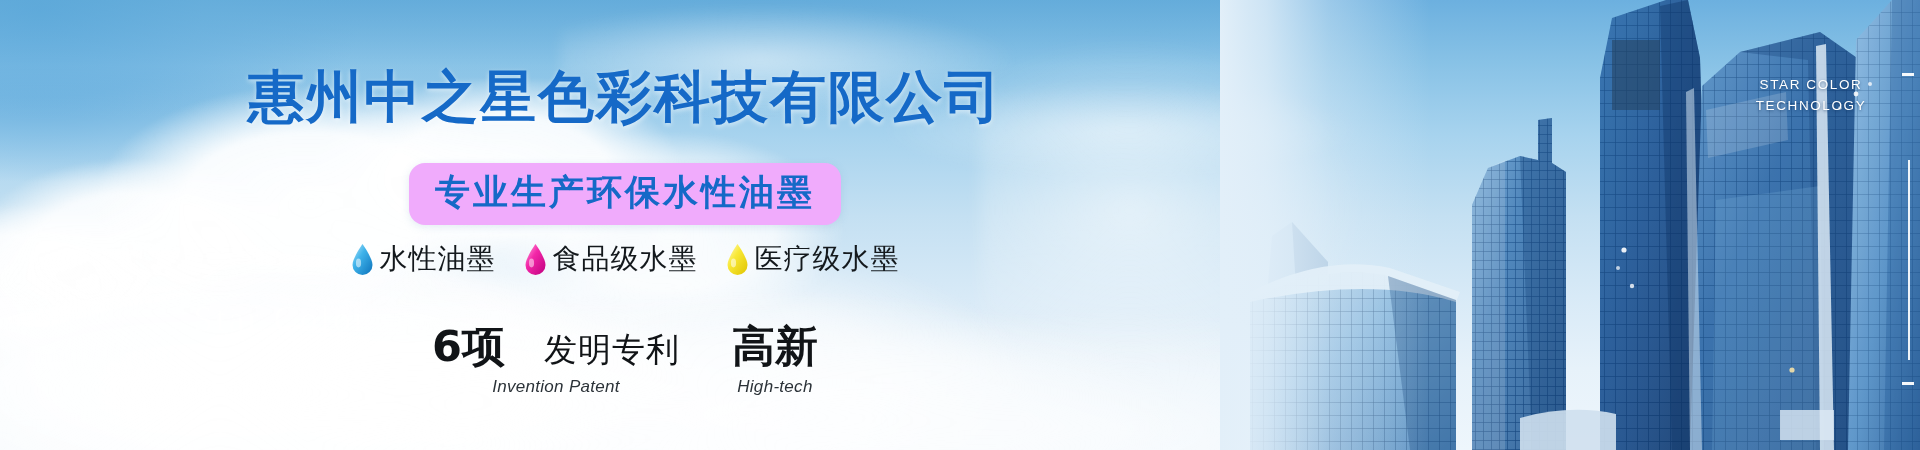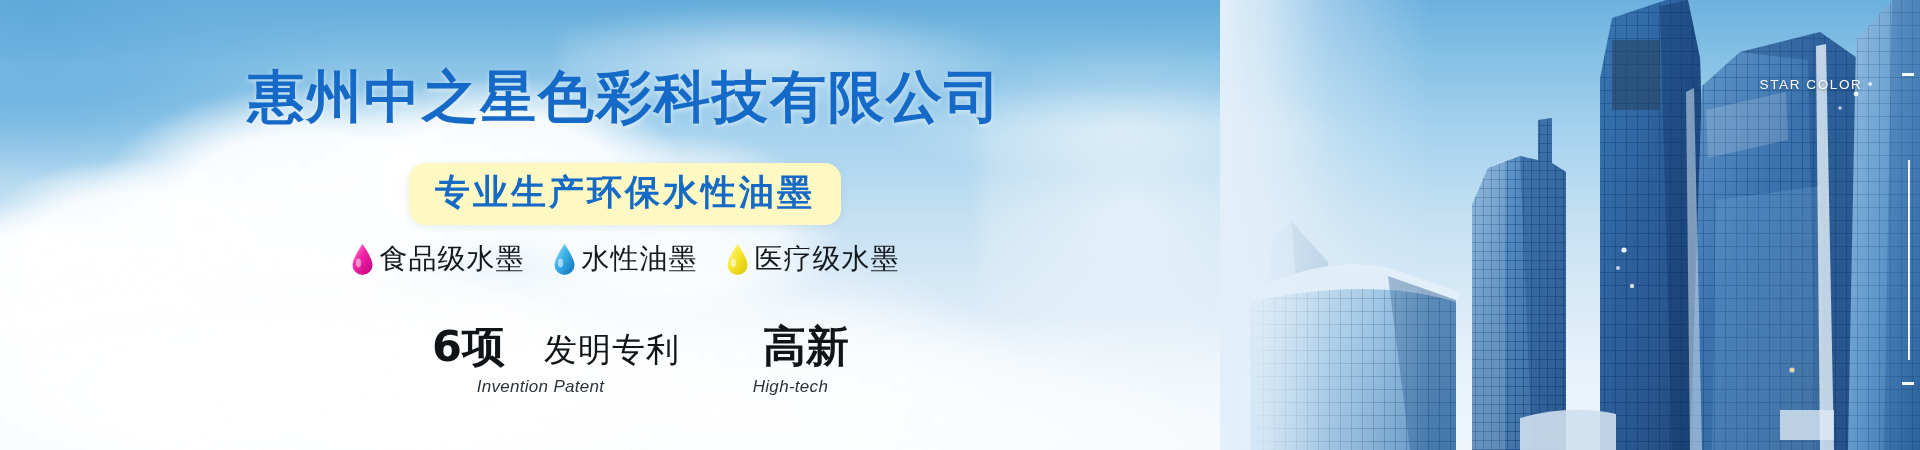--- a/index.html
+++ b/index.html
@@ -134,21 +134,21 @@
     text-shadow:0 2px 5px rgba(255,255,255,.55);
     white-space:nowrap;
   }
 
   .subtitle-wrap {
     position:absolute; top:163px; left:0; width:1250px;
     text-align:center;
   }
   .subtitle-pill {
     display:inline-block;
-    background:#fef9c3;
+    background:#f0abfc;
     border-radius:16px;
     padding:6px 26px 9px 26px;
     font-family:"DejaVu Sans", sans-serif;
     font-weight:bold;
     font-size:35px;
     letter-spacing:3px;
     color:#1569c7;
     white-space:nowrap;
     box-shadow:0 2px 8px rgba(100,150,190,.18);
   }
@@ -176,21 +176,21 @@
     gap:52px;
   }
   .badge { text-align:center; }
   .badge-cn {
     font-family:"DejaVu Sans", sans-serif;
     color:#111417;
     white-space:nowrap;
     line-height:1;
     display:flex; align-items:baseline; justify-content:center;
   }
-  .badge-strong { font-weight:bold; font-size:43px; letter-spacing:0px;margin-left:31px; }
+  .badge-strong { font-weight:bold; font-size:43px; letter-spacing:0px; }
   .badge-rest   { font-weight:normal; font-size:33px; letter-spacing:1px;margin-left:39px; }
   .badge-en {
     margin-top:9px;
     font-family:"Liberation Sans", sans-serif;
     font-size:17px;
     color:#2b3238;
     letter-spacing:.3px;
     white-space:nowrap;
     font-style:italic;
   }
@@ -305,68 +305,69 @@
       <circle cx="636" cy="94" r="2.4" fill="#ffffff" opacity="0.85"></circle>
       <circle cx="650" cy="84" r="2.0" fill="#ffffff" opacity="0.75"></circle>
       <circle cx="620" cy="108" r="1.8" fill="#ffffff" opacity="0.7"></circle>
       <circle cx="572" cy="370" r="2.6" fill="#ffe9a8" opacity="0.85"></circle>
     </svg>
     <div class="buildings-fade"></div>
 
     <div class="tower-tick-top"></div>
     <div class="tower-label">
       <div>STAR COLOR</div>
+      <div>TECHNOLOGY</div>
     </div>
     <div class="tower-accent-line"></div>
     <div class="tower-tick-bot"></div>
   </div>
 
   <div class="content">
 
     <div class="company-title">惠州中之星色彩科技有限公司</div>
 
     <div class="subtitle-wrap">
       <span class="subtitle-pill">专业生产环保水性油墨</span>
     </div>
 
     <div class="features">
+
+      <div class="feature">
+        <svg class="drop" viewBox="0 0 23 33">
+          <defs>
+              <linearGradient id="d0" x1="0" y1="0" x2="1" y2="1">
+            <stop offset="0%" stop-color="#b8e7fb"></stop>
+                <stop offset="40%" stop-color="#3fb3ea"></stop>
+            <stop offset="100%" stop-color="#0c72bb"></stop>
+              </linearGradient>
+            </defs>
+          <path d="M11.5 1 C11.5 1 1.5 15 1.5 22 A10 10 0 0 0 21.5 22 C21.5 15 11.5 1 11.5 1 Z" fill="url(#d0)"></path>
+          <ellipse cx="7.5" cy="20" rx="2.6" ry="4.4" fill="#ffffff" opacity="0.55"></ellipse>
+        </svg>
+        <span class="feature-label">水性油墨</span>
+      </div>
 
       <div class="feature">
         <svg class="drop" viewBox="0 0 23 33">
           <defs>
               <linearGradient id="d1" x1="0" y1="0" x2="1" y2="1">
             <stop offset="0%" stop-color="#ffa9e0"></stop>
                 <stop offset="40%" stop-color="#f327a8"></stop>
             <stop offset="100%" stop-color="#c0007f"></stop>
               </linearGradient>
             </defs>
           <path d="M11.5 1 C11.5 1 1.5 15 1.5 22 A10 10 0 0 0 21.5 22 C21.5 15 11.5 1 11.5 1 Z" fill="url(#d1)"></path>
           <ellipse cx="7.5" cy="20" rx="2.6" ry="4.4" fill="#ffffff" opacity="0.5"></ellipse>
         </svg>
         <span class="feature-label">食品级水墨</span>
       </div>
 
       <div class="feature">
         <svg class="drop" viewBox="0 0 23 33">
           <defs>
-              <linearGradient id="d0" x1="0" y1="0" x2="1" y2="1">
-            <stop offset="0%" stop-color="#b8e7fb"></stop>
-                <stop offset="40%" stop-color="#3fb3ea"></stop>
-            <stop offset="100%" stop-color="#0c72bb"></stop>
-              </linearGradient>
-            </defs>
-          <path d="M11.5 1 C11.5 1 1.5 15 1.5 22 A10 10 0 0 0 21.5 22 C21.5 15 11.5 1 11.5 1 Z" fill="url(#d0)"></path>
-          <ellipse cx="7.5" cy="20" rx="2.6" ry="4.4" fill="#ffffff" opacity="0.55"></ellipse>
-        </svg>
-        <span class="feature-label">水性油墨</span>
-      </div>
-
-      <div class="feature">
-        <svg class="drop" viewBox="0 0 23 33">
-          <defs>
               <linearGradient id="d2" x1="0" y1="0" x2="1" y2="1">
             <stop offset="0%" stop-color="#fffbc4"></stop>
                 <stop offset="40%" stop-color="#f8e836"></stop>
             <stop offset="100%" stop-color="#e0c400"></stop>
               </linearGradient>
             </defs>
           <path d="M11.5 1 C11.5 1 1.5 15 1.5 22 A10 10 0 0 0 21.5 22 C21.5 15 11.5 1 11.5 1 Z" fill="url(#d2)"></path>
           <ellipse cx="7.5" cy="20" rx="2.6" ry="4.4" fill="#ffffff" opacity="0.55"></ellipse>
         </svg>
         <span class="feature-label">医疗级水墨</span>

